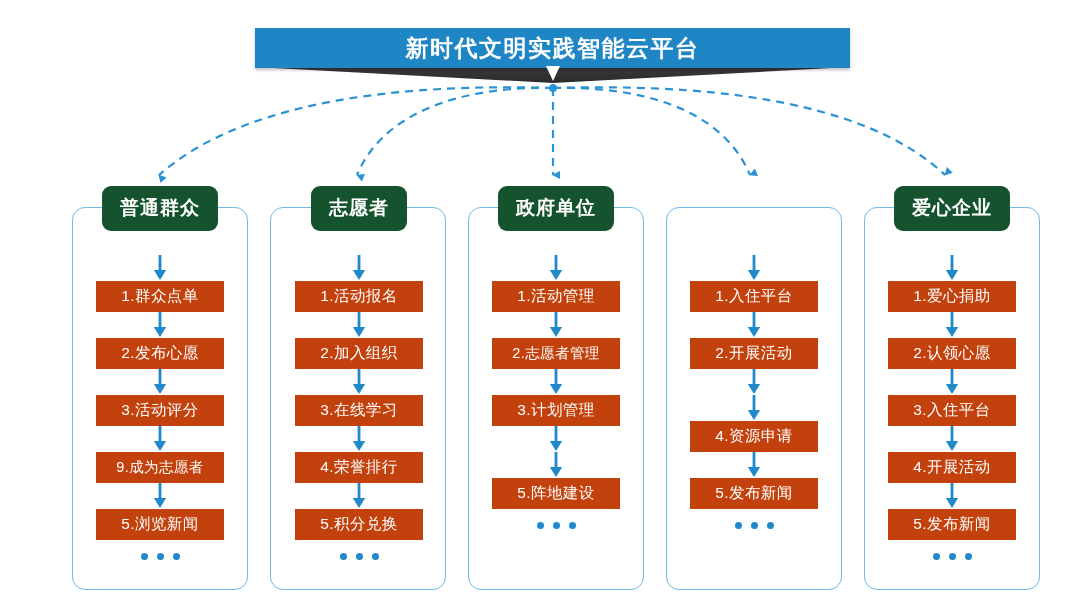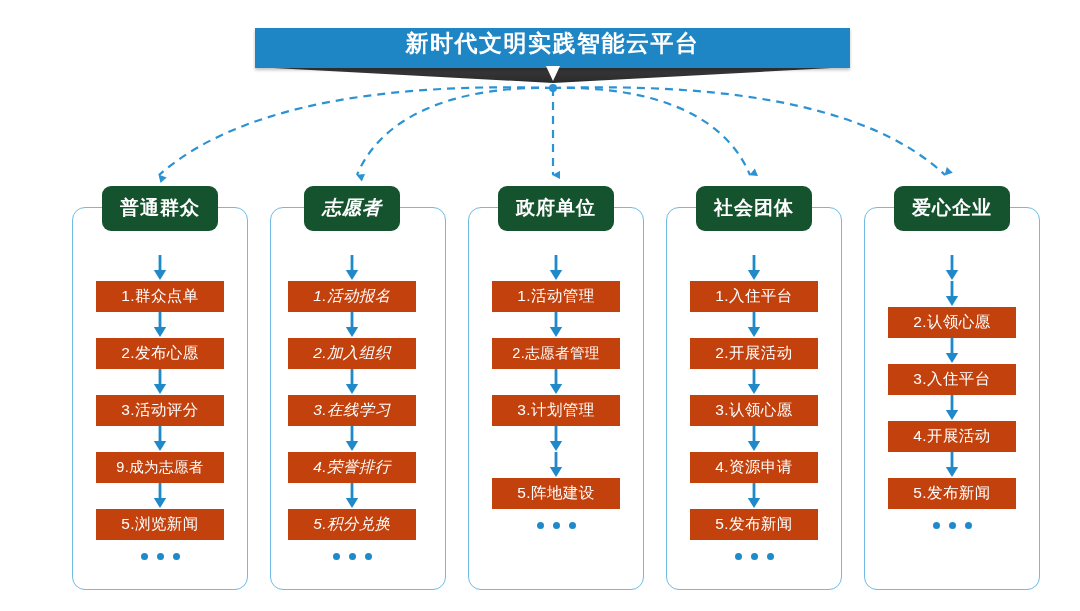--- a/index.html
+++ b/index.html
@@ -9,21 +9,21 @@
     font-family:"Liberation Sans","DejaVu Sans",sans-serif;
     overflow:hidden;
     position:relative;
   }
   #canvas{position:absolute;left:0;top:0;width:1080px;height:611px;}
 
   
   .banner{
     position:absolute;left:255px;top:28px;width:595px;height:40px;
     background:#1f86c5;
-    display:flex;align-items:flex-start;justify-content:center;
+    display:flex;align-items:center;justify-content:center;
     box-shadow:0 2px 3px rgba(0,0,0,.25);
     z-index:6;
   }
   .banner-title{
     color:#ffffff;font-size:23px;font-weight:bold;letter-spacing:1.5px;
     white-space:nowrap;
   }
   .banner-shadow{
     position:absolute;left:255px;top:67px;width:595px;height:16px;
     z-index:5;
@@ -156,21 +156,21 @@
         <div class="step">5.浏览新闻</div>
         <div class="dots">
           <span class="dot"></span>
           <span class="dot"></span>
           <span class="dot"></span>
         </div>
       </div>
     </div>
 
     <div class="column" style="left:270px;"></div>
-    <div class="col-body" style="left:264px;font-style:italic;">
+    <div class="col-body" style="left:271px;">
       <div class="col-header">志愿者</div>
       <div class="col-inner">
         <svg class="arrow" viewBox="0 0 14 26">
           <rect x="5.6" y="0" width="2.8" height="17" fill="#2089c9"></rect>
           <polygon points="0.8,15 13.2,15 7,25" fill="#2089c9"></polygon>
         </svg>
         <div class="step">1.活动报名</div>
         <svg class="arrow" viewBox="0 0 14 26">
           <rect x="5.6" y="0" width="2.8" height="17" fill="#2089c9"></rect>
           <polygon points="0.8,15 13.2,15 7,25" fill="#2089c9"></polygon>
@@ -230,37 +230,35 @@
         <div class="dots">
           <span class="dot"></span>
           <span class="dot"></span>
           <span class="dot"></span>
         </div>
       </div>
     </div>
 
     <div class="column" style="left:666px;"></div>
     <div class="col-body" style="left:666px;">
-      <div class="col-header">社会团体</div>
       <div class="col-inner">
         <svg class="arrow" viewBox="0 0 14 26">
           <rect x="5.6" y="0" width="2.8" height="17" fill="#2089c9"></rect>
           <polygon points="0.8,15 13.2,15 7,25" fill="#2089c9"></polygon>
         </svg>
         <div class="step">1.入住平台</div>
         <svg class="arrow" viewBox="0 0 14 26">
           <rect x="5.6" y="0" width="2.8" height="17" fill="#2089c9"></rect>
           <polygon points="0.8,15 13.2,15 7,25" fill="#2089c9"></polygon>
         </svg>
         <div class="step">2.开展活动</div>
         <svg class="arrow" viewBox="0 0 14 26">
           <rect x="5.6" y="0" width="2.8" height="17" fill="#2089c9"></rect>
           <polygon points="0.8,15 13.2,15 7,25" fill="#2089c9"></polygon>
         </svg>
-        <div class="step">3.认领心愿</div>
         <svg class="arrow" viewBox="0 0 14 26">
           <rect x="5.6" y="0" width="2.8" height="17" fill="#2089c9"></rect>
           <polygon points="0.8,15 13.2,15 7,25" fill="#2089c9"></polygon>
         </svg>
         <div class="step">4.资源申请</div>
         <svg class="arrow" viewBox="0 0 14 26">
           <rect x="5.6" y="0" width="2.8" height="17" fill="#2089c9"></rect>
           <polygon points="0.8,15 13.2,15 7,25" fill="#2089c9"></polygon>
         </svg>
         <div class="step">5.发布新闻</div>
@@ -273,20 +271,21 @@
     </div>
 
     <div class="column" style="left:864px;"></div>
     <div class="col-body" style="left:864px;">
       <div class="col-header">爱心企业</div>
       <div class="col-inner">
         <svg class="arrow" viewBox="0 0 14 26">
           <rect x="5.6" y="0" width="2.8" height="17" fill="#2089c9"></rect>
           <polygon points="0.8,15 13.2,15 7,25" fill="#2089c9"></polygon>
         </svg>
+        <div class="step">1.爱心捐助</div>
         <svg class="arrow" viewBox="0 0 14 26">
           <rect x="5.6" y="0" width="2.8" height="17" fill="#2089c9"></rect>
           <polygon points="0.8,15 13.2,15 7,25" fill="#2089c9"></polygon>
         </svg>
         <div class="step">2.认领心愿</div>
         <svg class="arrow" viewBox="0 0 14 26">
           <rect x="5.6" y="0" width="2.8" height="17" fill="#2089c9"></rect>
           <polygon points="0.8,15 13.2,15 7,25" fill="#2089c9"></polygon>
         </svg>
         <div class="step">3.入住平台</div>

